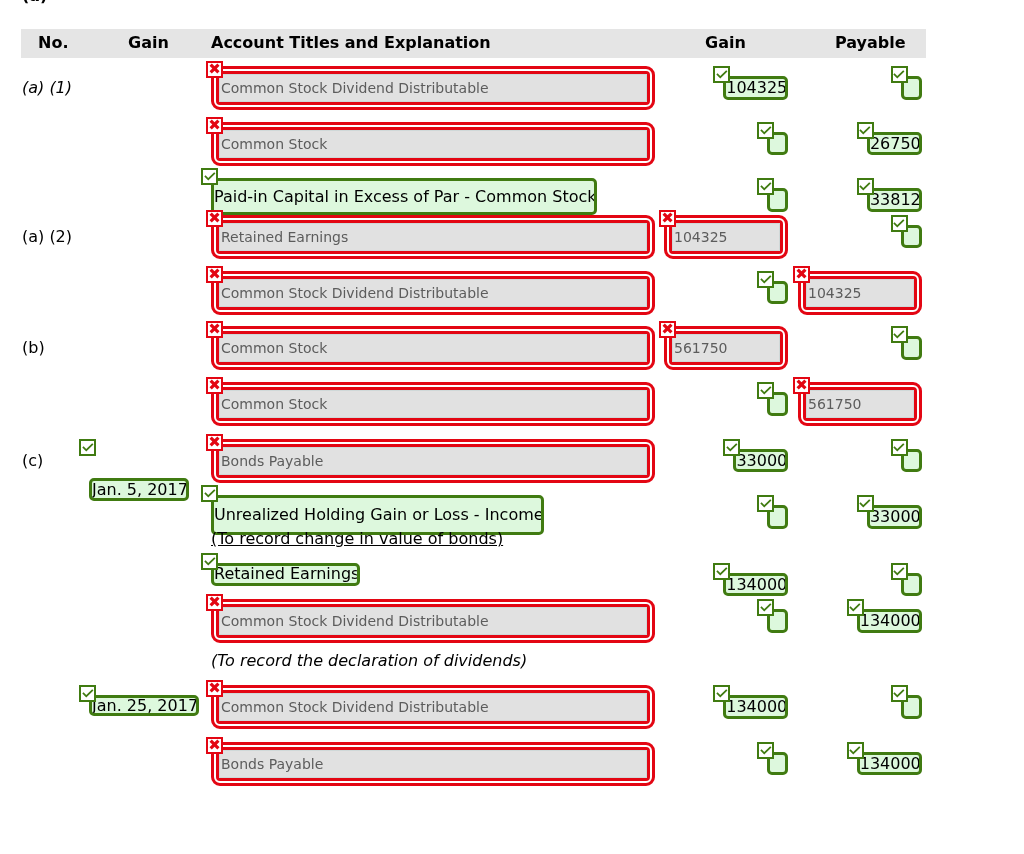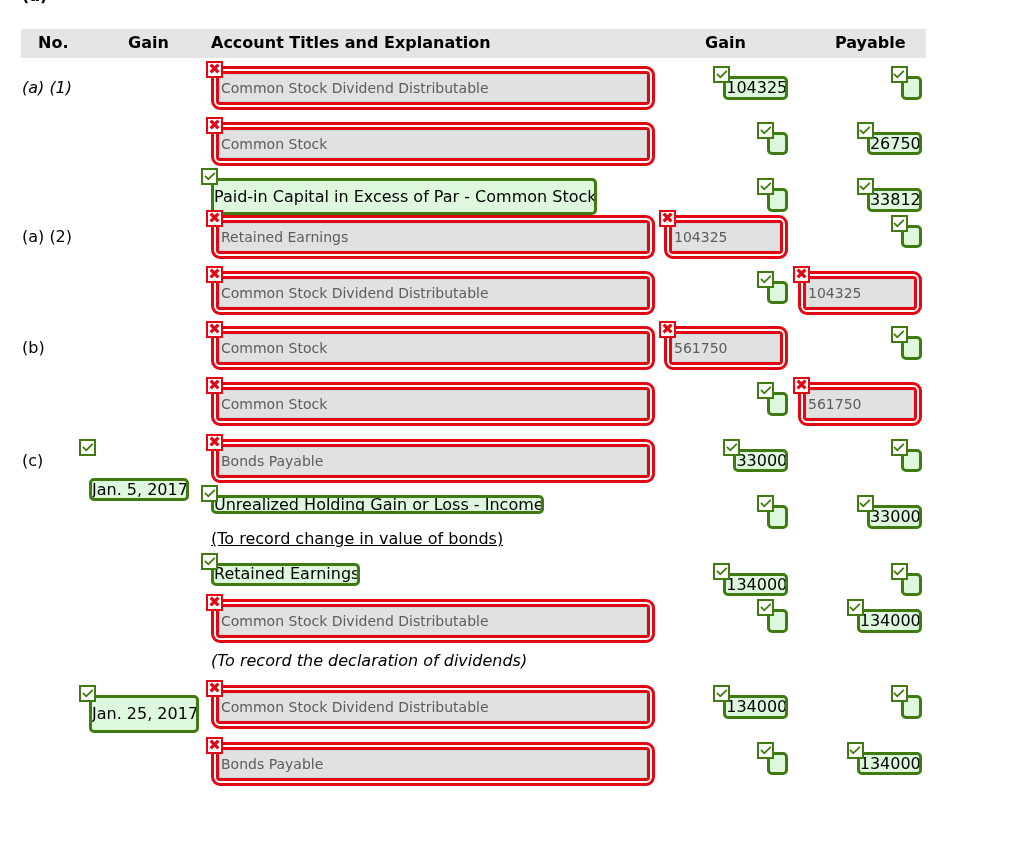--- a/index.html
+++ b/index.html
@@ -273,21 +273,21 @@
       <div class="gk" style="top: 448.75px; height: 23.5px; right: 102.5px; width: 21px;">
         <span class="gktext"></span>
       </div>
       <div class="badge okb" style="left: 890.5px; top: 438.75px;">
         <span>
           <svg viewBox="0 0 12 9" width="12" height="9" aria-hidden="true">
             <path d="M0.3 4.45 L1.55 3.2 L4.25 5.95 L10.2 0.15 L11.45 1.45 L4.25 8.5 Z" fill="#407b11"></path>
           </svg>
         </span>
       </div>
-      <div class="gk" style="top: 495px; height: 19px; left: 211px;">
+      <div class="gk" style="top: 495px; height: 40px; left: 211px;">
         <span class="gktext">Unrealized Holding Gain or Loss - Income</span>
       </div>
       <div class="badge okb" style="left: 201px; top: 485px;">
         <span>
           <svg viewBox="0 0 12 9" width="12" height="9" aria-hidden="true">
             <path d="M0.3 4.45 L1.55 3.2 L4.25 5.95 L10.2 0.15 L11.45 1.45 L4.25 8.5 Z" fill="#407b11"></path>
           </svg>
         </span>
       </div>
       <div class="gk" style="top: 505.25px; height: 23.5px; right: 236px; width: 21px;">
@@ -363,21 +363,21 @@
         <span class="gktext">134000</span>
       </div>
       <div class="badge okb" style="left: 846.719px; top: 599.25px;">
         <span>
           <svg viewBox="0 0 12 9" width="12" height="9" aria-hidden="true">
             <path d="M0.3 4.45 L1.55 3.2 L4.25 5.95 L10.2 0.15 L11.45 1.45 L4.25 8.5 Z" fill="#407b11"></path>
           </svg>
         </span>
       </div>
       <div class="plain" style="left: 211px; top: 653px; font-style: italic;">(To record the declaration of dividends)</div>
-      <div class="gk" style="top: 695.25px; height: 38px; left: 89px;">
+      <div class="gk" style="top: 695.25px; height: 21px; left: 89px;">
         <span class="gktext">Jan. 25, 2017</span>
       </div>
       <div class="badge okb" style="left: 79px; top: 685.25px;">
         <span>
           <svg viewBox="0 0 12 9" width="12" height="9" aria-hidden="true">
             <path d="M0.3 4.45 L1.55 3.2 L4.25 5.95 L10.2 0.15 L11.45 1.45 L4.25 8.5 Z" fill="#407b11"></path>
           </svg>
         </span>
       </div>
       <div class="ew" style="left: 211px; top: 685px; width: 444px; height: 44px;">

